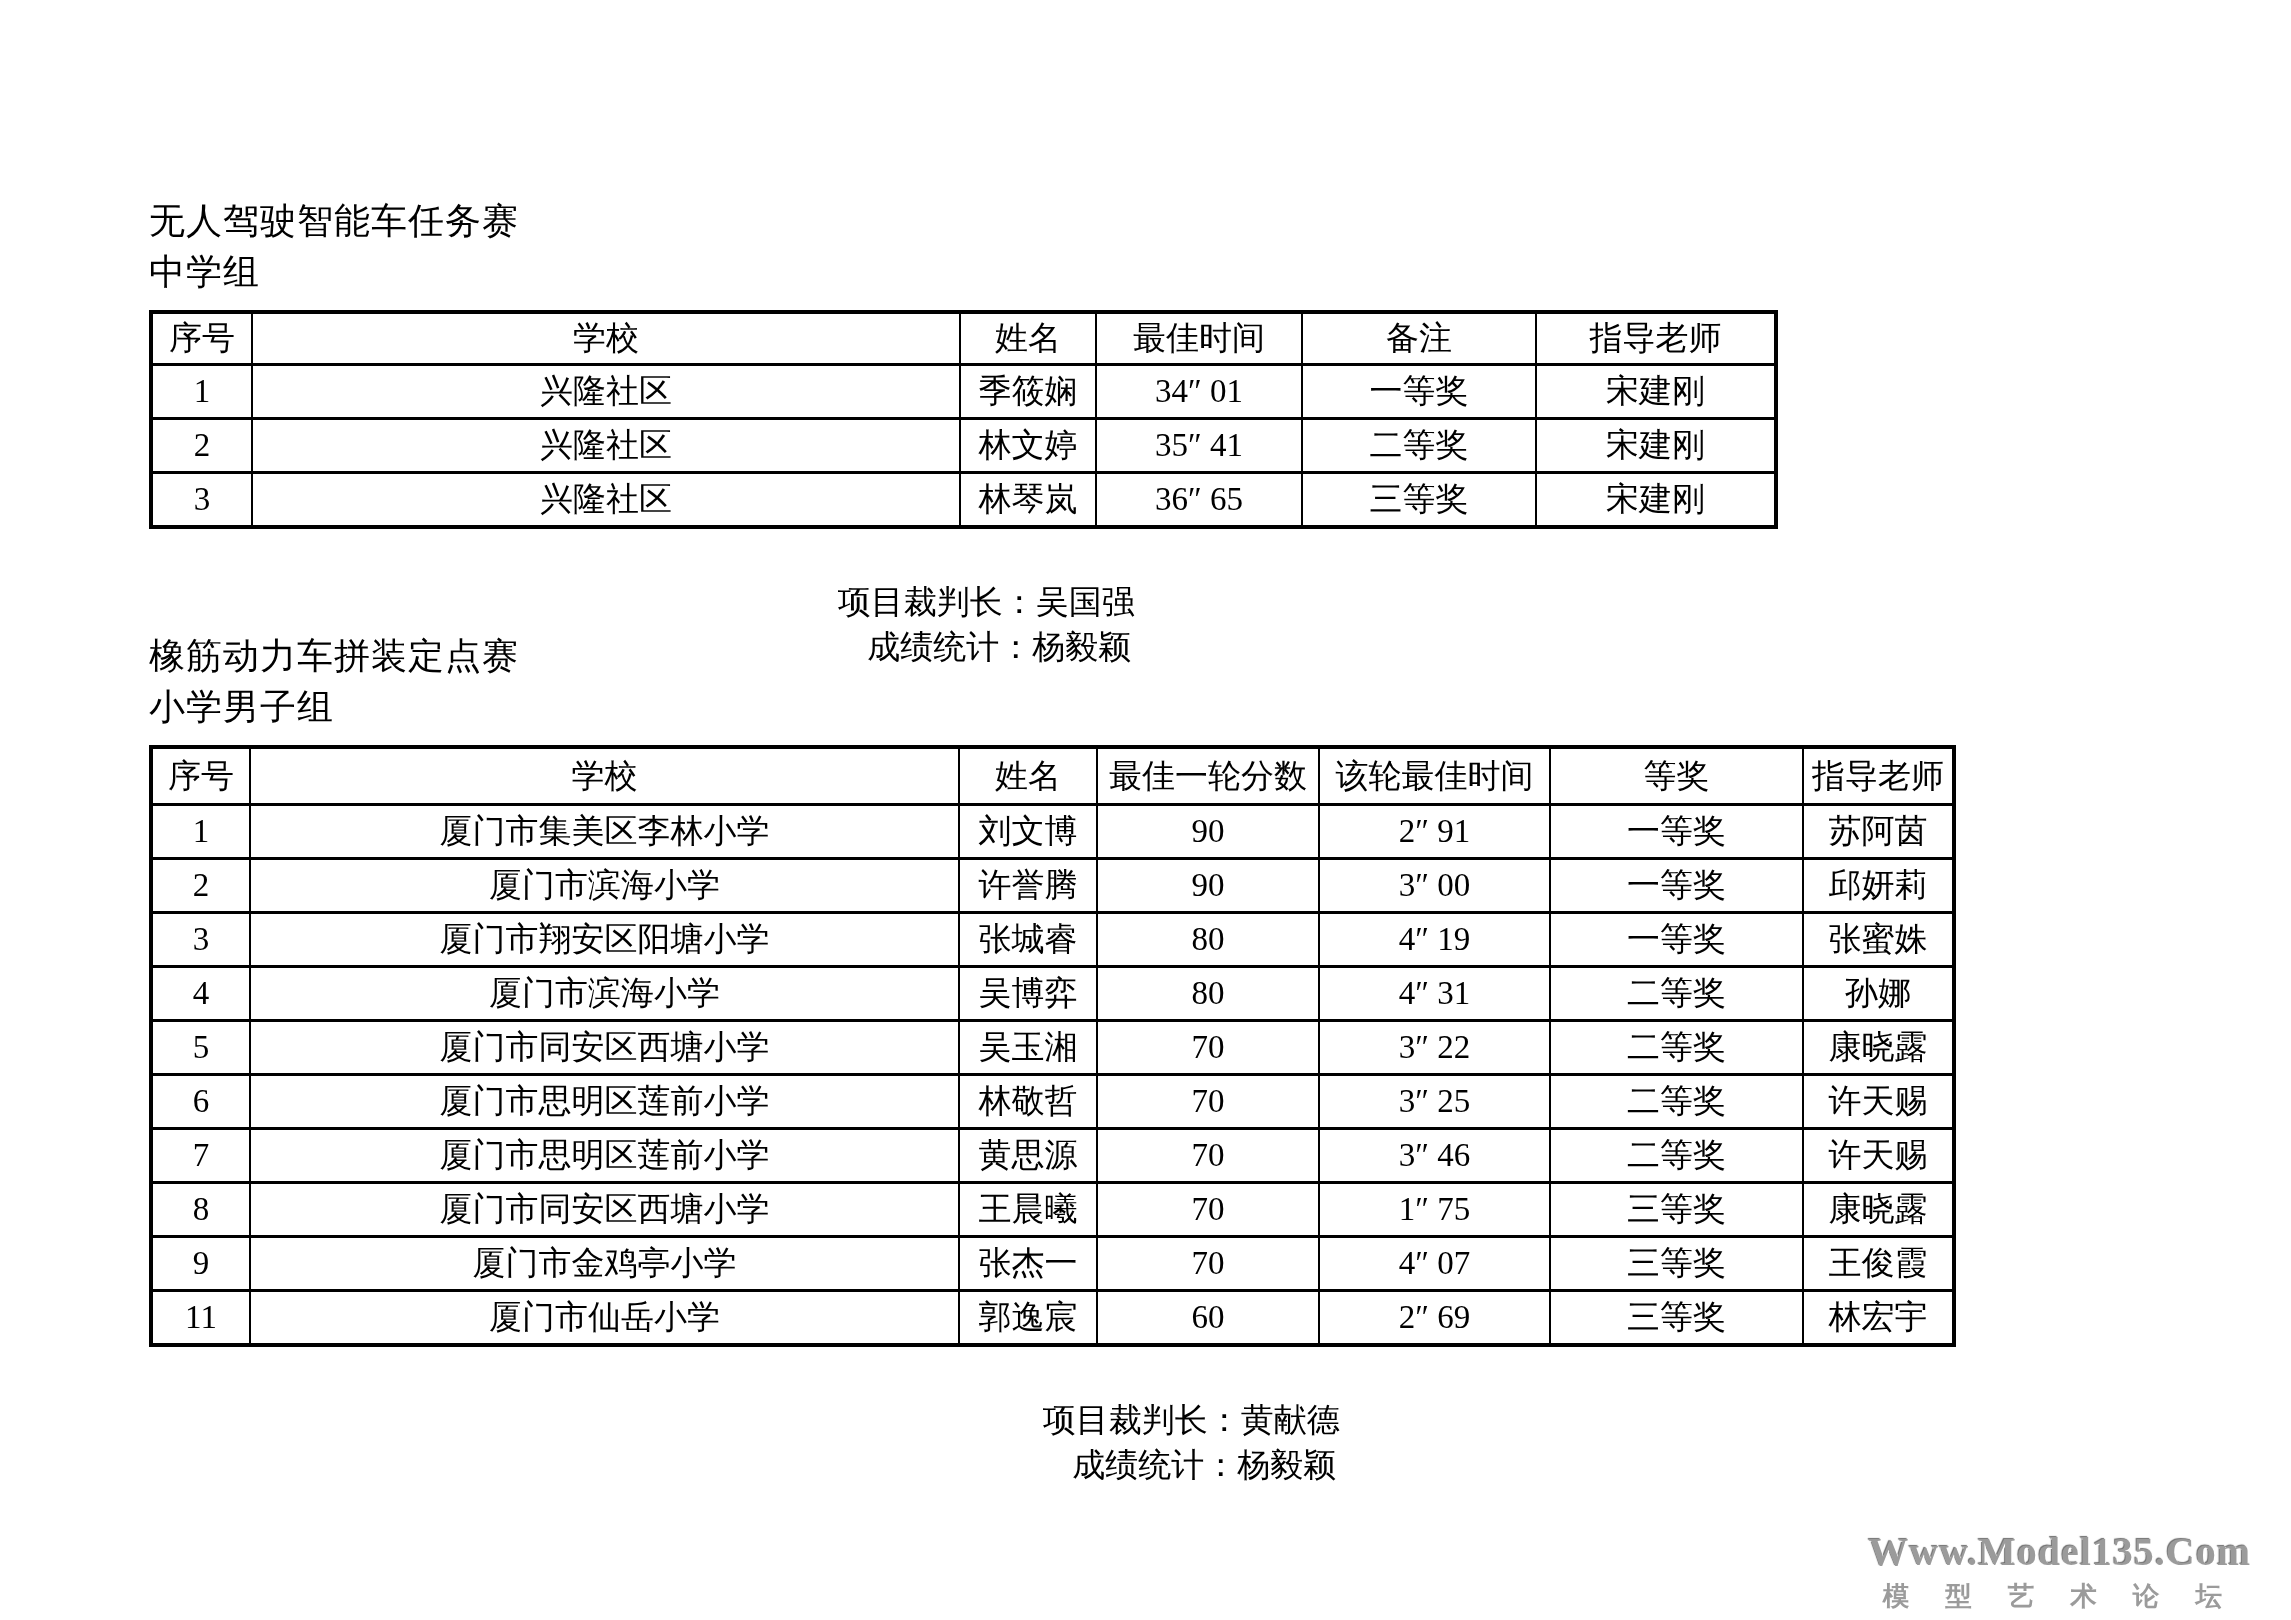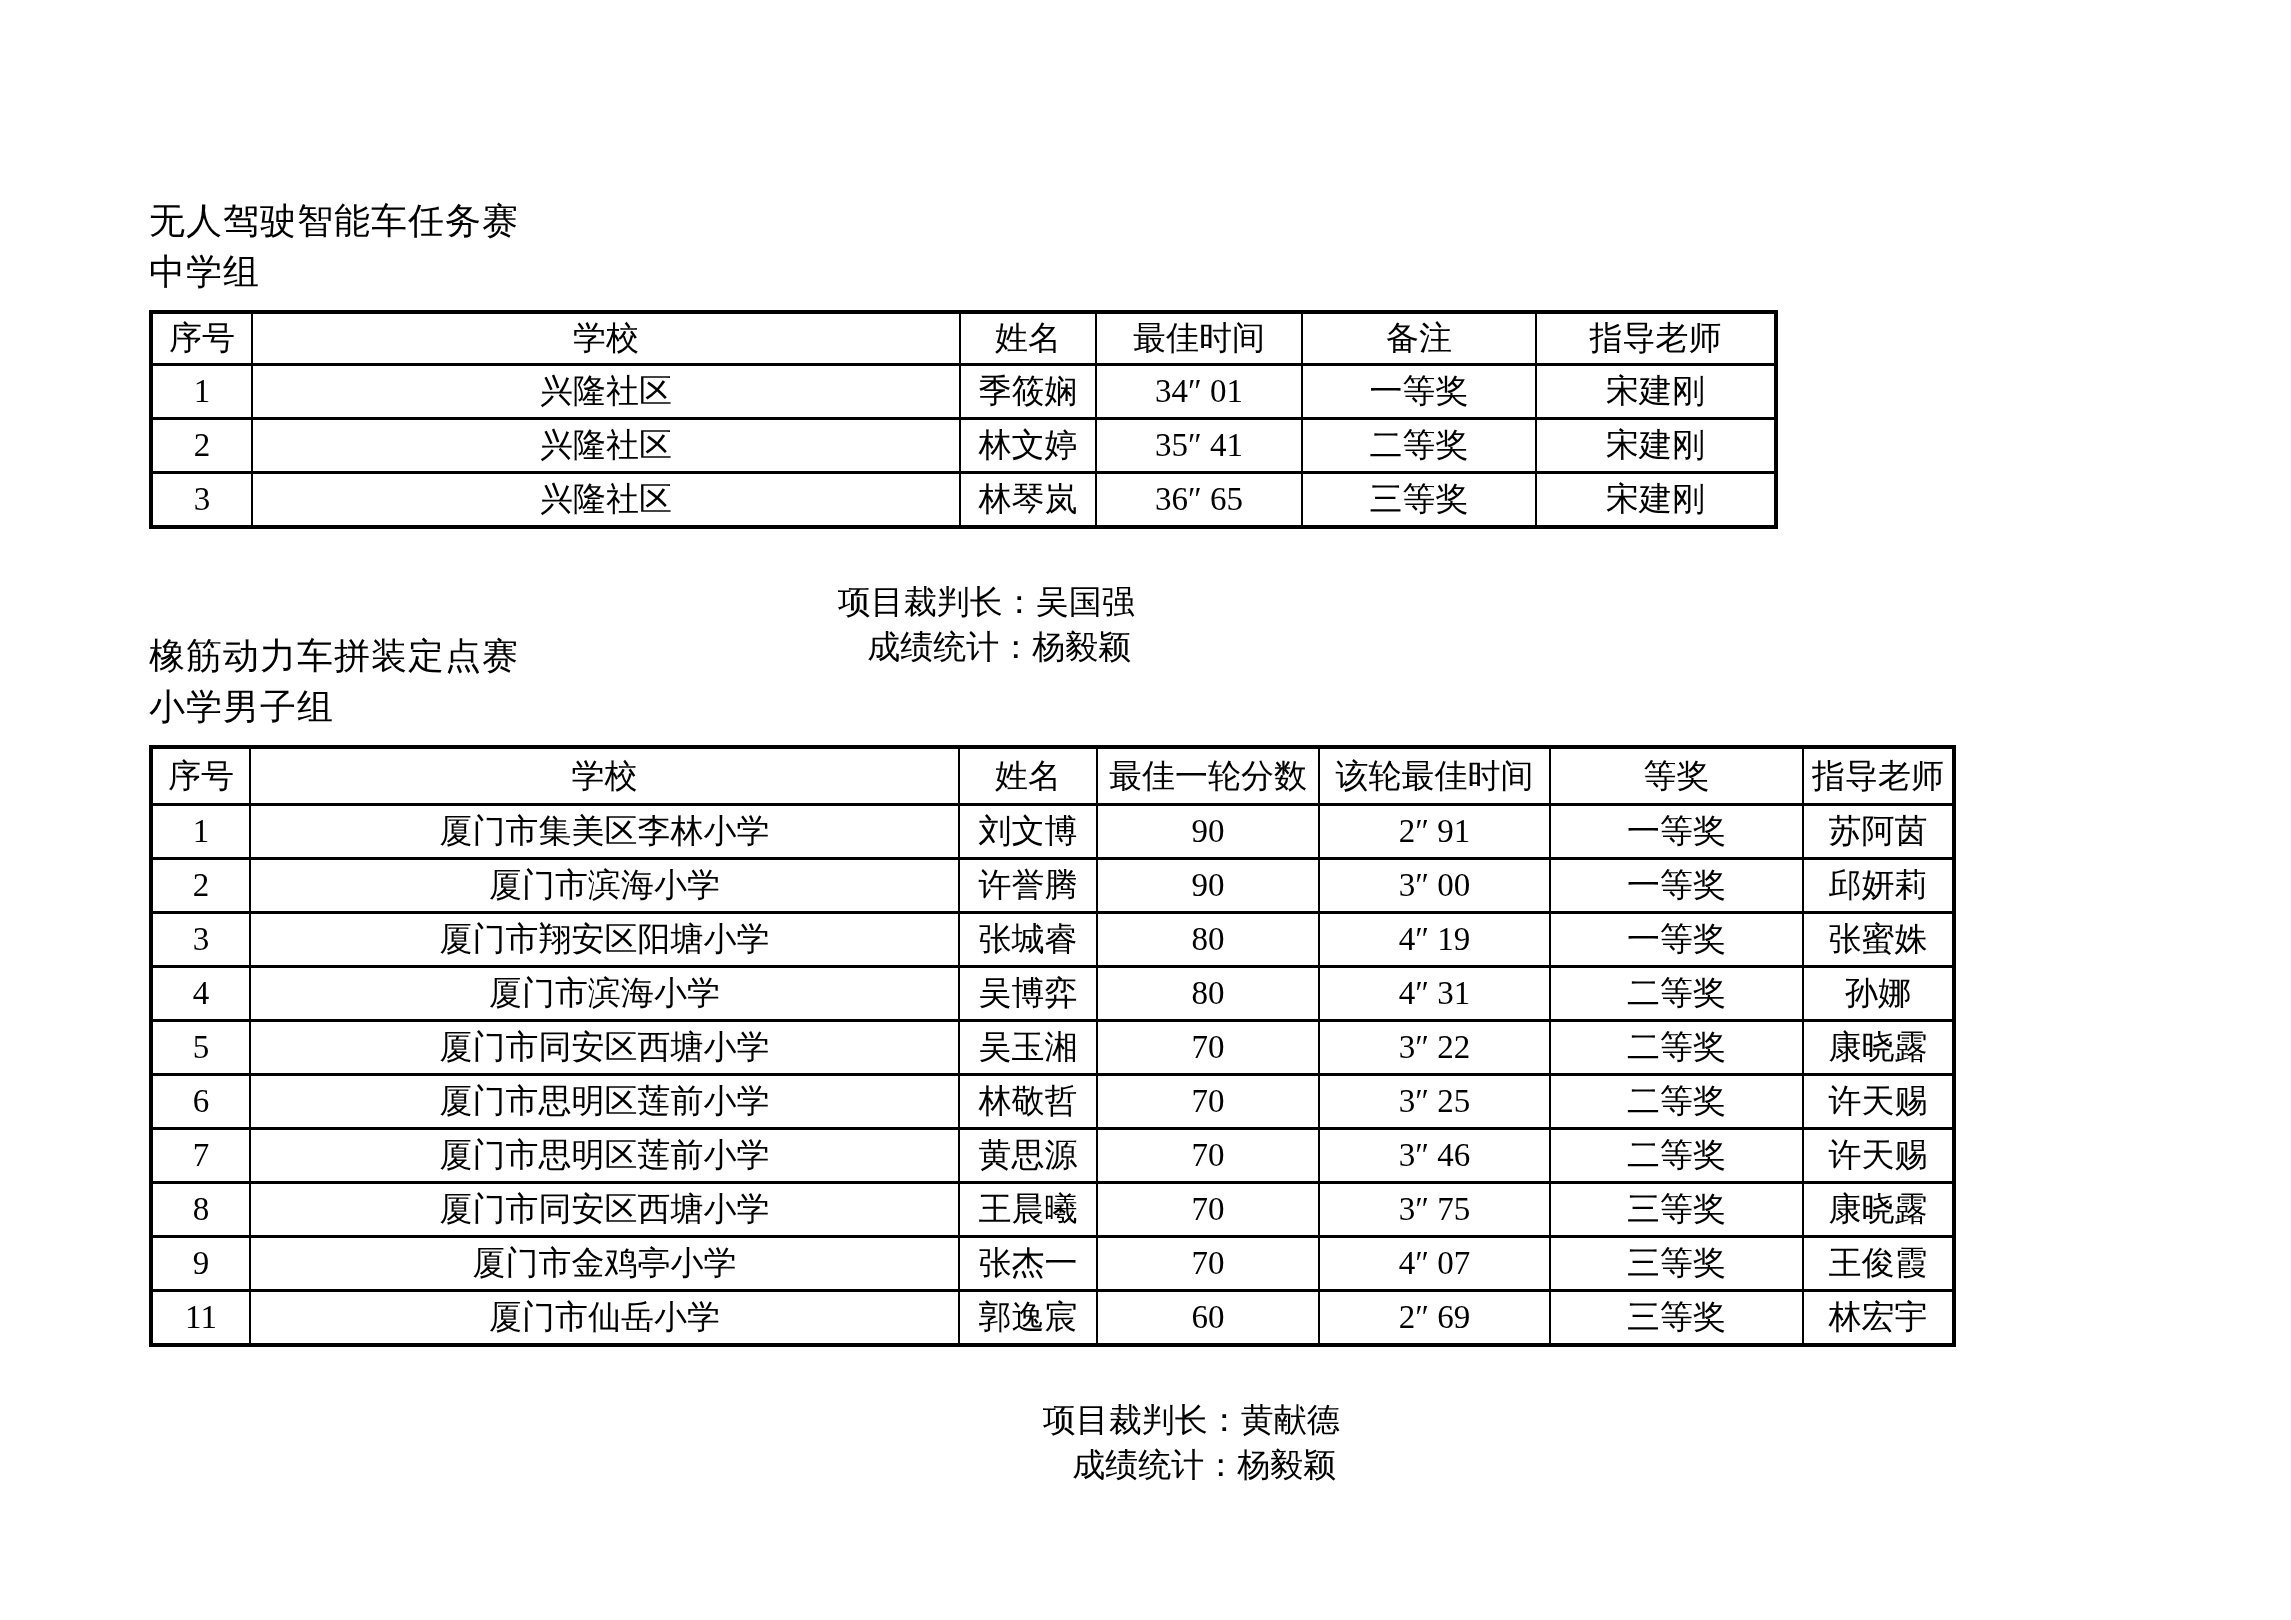--- a/index.html
+++ b/index.html
@@ -203,21 +203,21 @@
           <td>70</td>
           <td>3″ 46</td>
           <td>二等奖</td>
           <td>许天赐</td>
         </tr>
         <tr>
           <td>8</td>
           <td>厦门市同安区西塘小学</td>
           <td>王晨曦</td>
           <td>70</td>
-          <td>3″ 75</td>
+          <td>1″ 75</td>
           <td>三等奖</td>
           <td>康晓露</td>
         </tr>
         <tr>
           <td>9</td>
           <td>厦门市金鸡亭小学</td>
           <td>张杰一</td>
           <td>70</td>
           <td>4″ 07</td>
           <td>三等奖</td>
@@ -234,15 +234,19 @@
         </tr>
       </tbody>
     </table>
 
     <div class="tfoot">
       <span>项目裁判长：黄献德</span>
       <span class="stat">成绩统计：杨毅颖</span>
     </div>
   </section>
 
+  <div class="watermark">
+    <div class="wm1">Www.Model135.Com</div>
+    <div class="wm2">模 型 艺 术 论 坛</div>
+  </div>
 
 </div>
 
 
 </body></html>

